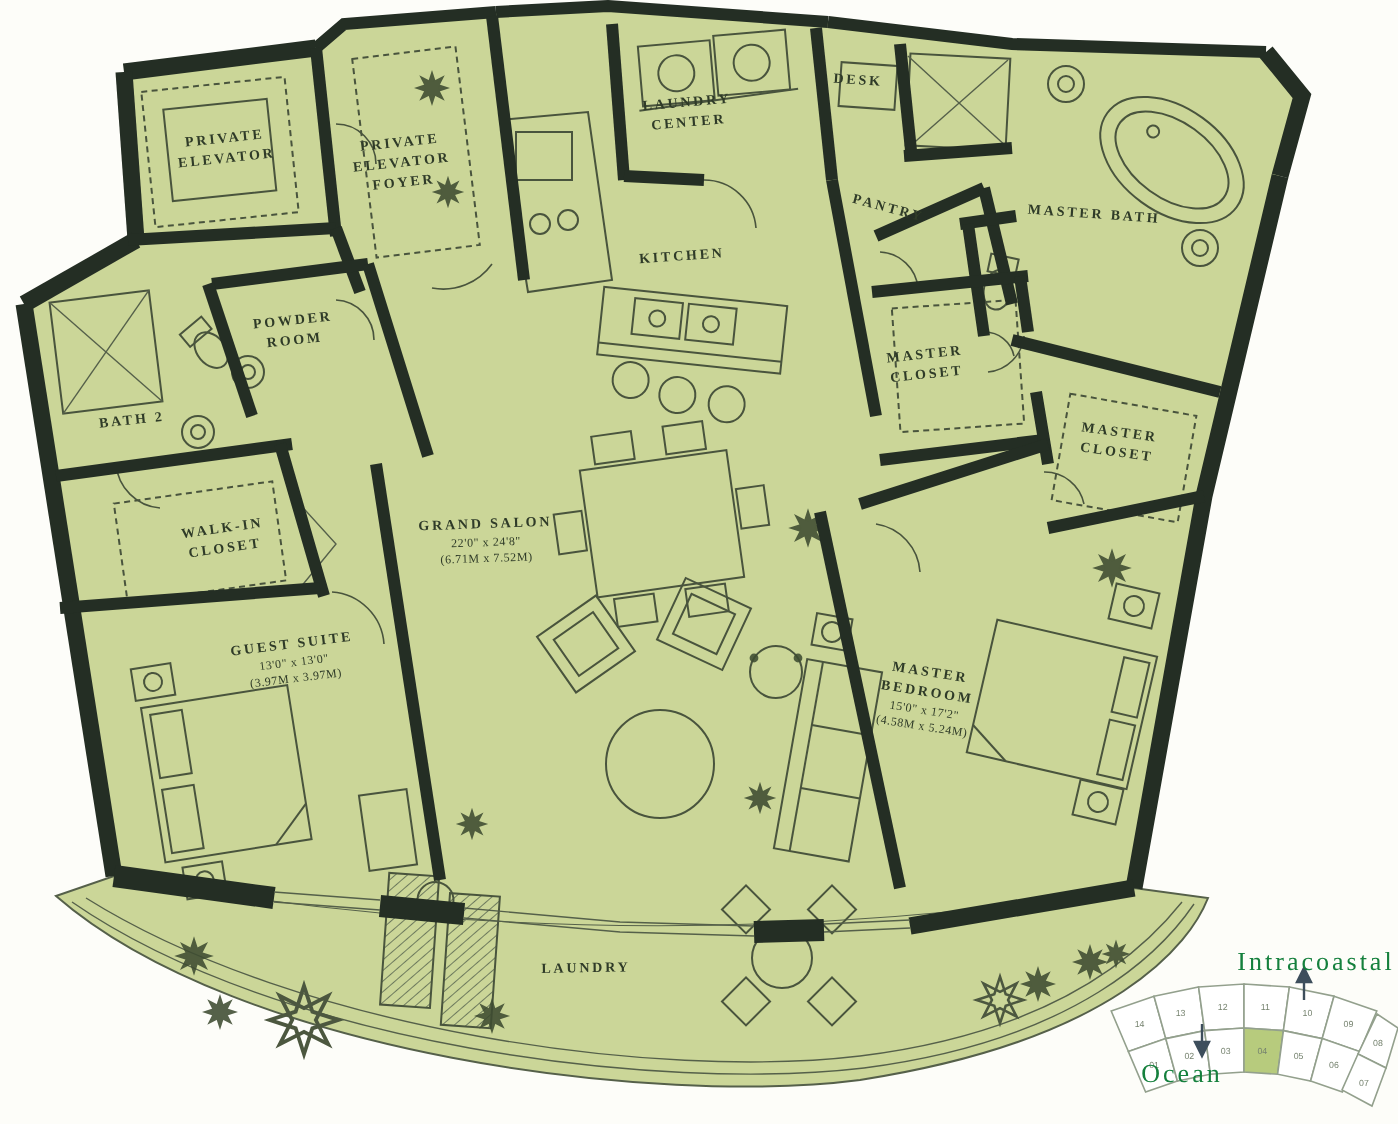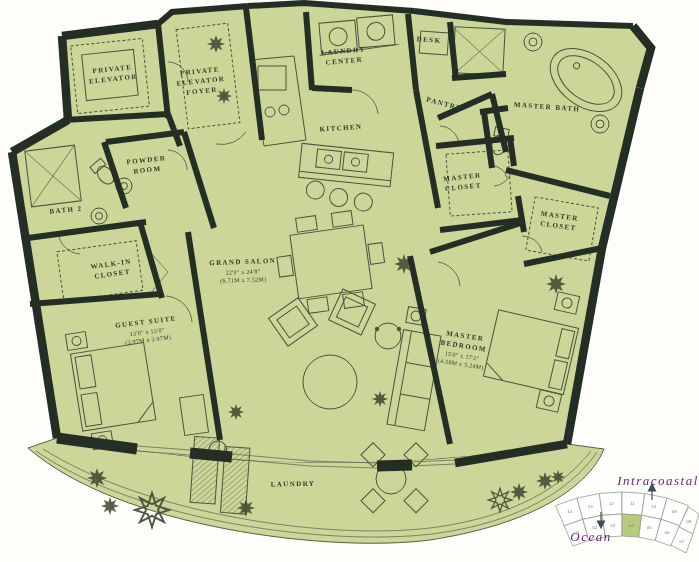--- a/index.html
+++ b/index.html
@@ -23,21 +23,21 @@
   .kp-cell{fill:#ffffff;stroke:#93a08d;stroke-width:0.8;}
   .kp-hi{fill:#b7cb7d;}
   .kp-num{font-size:4.4px;fill:#76836f;text-anchor:middle;
           font-family:"Liberation Sans",sans-serif;}
   .kp-arrow{stroke:#3d4e5c;stroke-width:1.2;fill:#3d4e5c;}
   
   .room-label{position:absolute;text-align:center;color:#2f3b28;pointer-events:none;}
   .room-name{font-size:7px;font-weight:bold;letter-spacing:1.4px;
              white-space:pre-line;line-height:1.4;}
   .room-dims{font-size:6px;letter-spacing:0.3px;line-height:1.35;white-space:pre-line;}
-  .water-label{position:absolute;font-style:italic;font-size:13px;color:#701a75;
+  .water-label{position:absolute;font-size:13px;color:#15803d;
                letter-spacing:1.5px;transform:translate(-50%,-50%);white-space:nowrap;}
 </style>
 </head>
 <body>
 
 <div id="stage">
 
 <svg id="art" width="699" height="562" viewBox="0 0 699 562" xmlns="http://www.w3.org/2000/svg">
   <defs>
     <g id="star">

